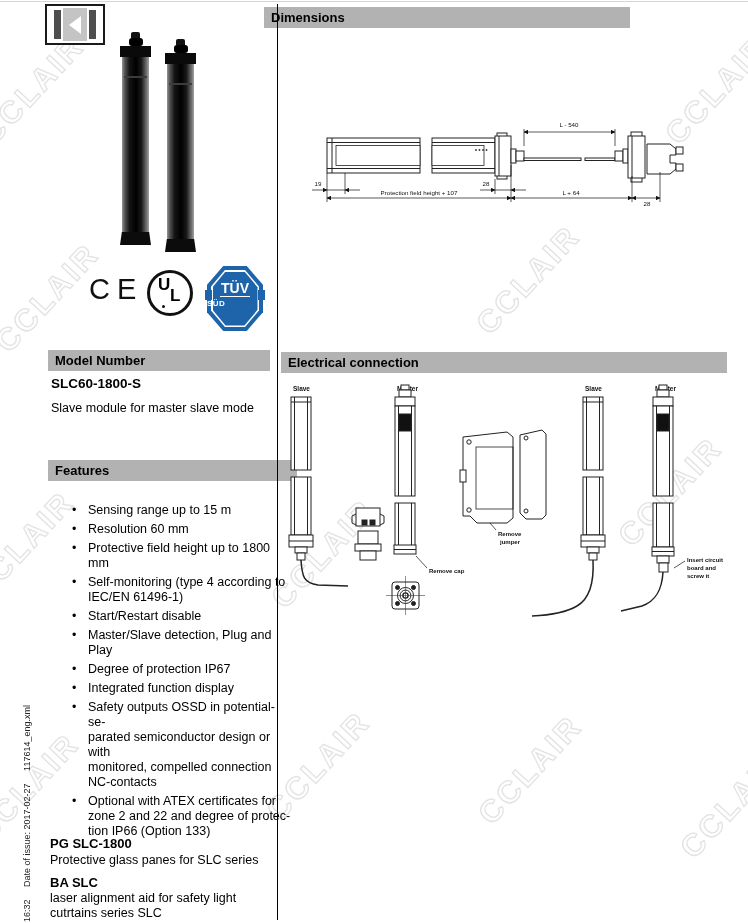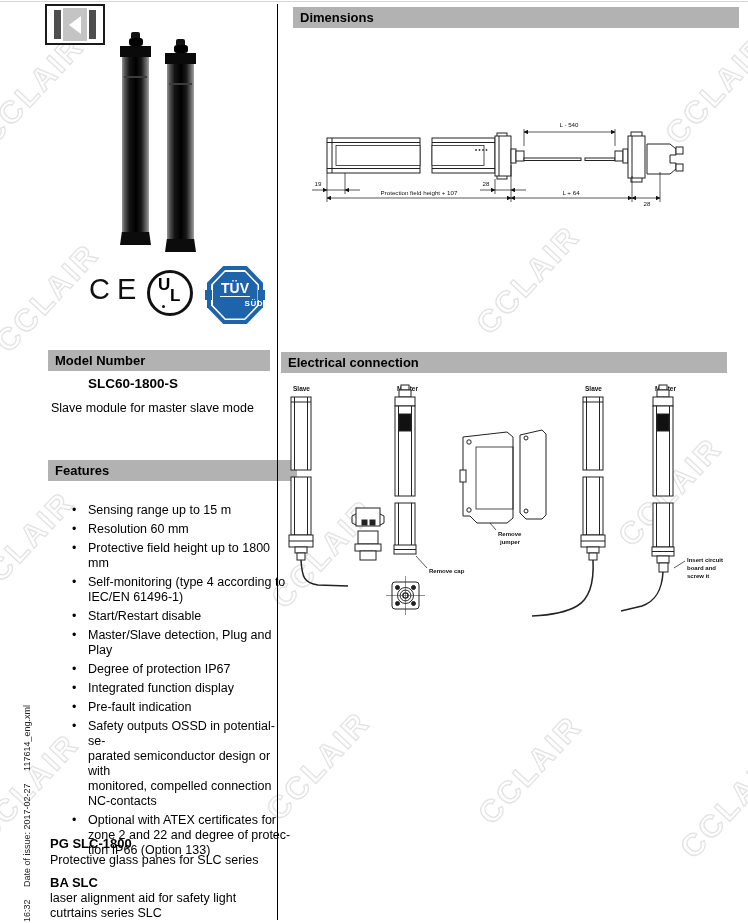--- a/index.html
+++ b/index.html
@@ -33,33 +33,33 @@
   .bar .body::before{content:"";position:absolute;left:2px;right:2px;top:19px;height:2px;background:#3c3c3c;}
   .bar .base{width:31px;height:13px;background:#0c0c0c;margin-left:-2px;
              clip-path:polygon(6% 0,94% 0,100% 100%,0 100%);}
   
   .ce{position:absolute;z-index:1;left:89px;top:273px;font-size:29px;letter-spacing:7px;color:#111;}
   .ulm{position:absolute;z-index:1;left:147px;top:270px;width:40px;height:40px;border:3px solid #111;
        border-radius:50%;}
   .ulm .u{position:absolute;left:8px;top:2px;font-weight:bold;font-size:17px;}
   .ulm .l{position:absolute;left:20px;top:13px;font-weight:bold;font-size:17px;}
   .ulm .dot{position:absolute;left:12px;bottom:5px;width:3px;height:3px;background:#111;border-radius:50%;}
-  .tuv{position:absolute;z-index:1;left:207px;top:266px;width:56px;height:58px;}
+  .tuv{position:absolute;z-index:1;left:207px;top:266px;width:56px;height:65px;}
   .oct{clip-path:polygon(29% 0,71% 0,100% 29%,100% 71%,71% 100%,29% 100%,0 71%,0 29%);}
   .tuv .o1{position:absolute;inset:0;background:#1e64ab;}
   .tuv .o2{position:absolute;inset:4px;background:#fff;}
   .tuv .o3{position:absolute;inset:5.5px;background:#1e64ab;}
   .tuv .tabL{position:absolute;left:-2px;top:24px;width:7px;height:10px;background:#1e64ab;}
   .tuv .tabR{position:absolute;right:-2px;top:24px;width:7px;height:10px;background:#1e64ab;}
   .tuv .t1{position:absolute;top:14px;left:0;right:0;text-align:center;color:#fff;font-weight:bold;font-size:14px;}
   .tuv .t1 span{border-bottom:1.5px solid #fff;padding:0 1px;}
-  .tuv .t2{position:absolute;top:33px;left:0;right:0;text-align:right;color:#fff;font-weight:bold;font-size:8px;
+  .tuv .t2{position:absolute;top:33px;left:0;right:0;text-align:left;color:#fff;font-weight:bold;font-size:8px;
            letter-spacing:.5px;}
   
-  .modelnum{position:absolute;z-index:1;left:51px;top:376px;font-weight:bold;font-size:13.5px;margin-left:37px;}
+  .modelnum{position:absolute;z-index:1;left:51px;top:376px;font-weight:bold;font-size:13.5px;}
   .modeldesc{position:absolute;z-index:1;left:51px;top:401px;font-size:12.5px;}
   .features-list{position:absolute;z-index:1;left:48px;top:487px;width:228px;margin:16px;padding:0;list-style:none;}
   .features-list li{position:relative;padding-left:24px;font-size:12.5px;line-height:15px;margin-bottom:4px;
                     white-space:pre-line;}
   .features-list li::before{content:"\2022";position:absolute;left:8px;}
   .accname{position:absolute;z-index:1;left:50px;font-weight:bold;font-size:13px;}
   .accdesc{position:absolute;z-index:1;left:50px;font-size:12.5px;line-height:15px;white-space:pre-line;}
   .divider{position:absolute;z-index:2;left:277px;top:4px;width:1px;height:916px;background:#000;}
   svg{position:absolute;z-index:1;font-family:"Liberation Sans","DejaVu Sans",sans-serif;}
   svg text{fill:#111;}
@@ -134,37 +134,36 @@
     <li>Sensing range up to 15 m</li>
     <li>Resolution 60 mm</li>
     <li>Protective field height up to 1800 mm</li>
     <li>Self-monitoring (type 4 according to
 IEC/EN 61496-1)</li>
     <li>Start/Restart disable</li>
     <li>Master/Slave detection, Plug and
 Play</li>
     <li>Degree of protection IP67</li>
     <li>Integrated function display</li>
-    <li>Pre-fault indication</li>
     <li>Safety outputs OSSD in potential-se-
 parated semiconductor design or with
 monitored, compelled connection
 NC-contacts</li>
     <li>Optional with ATEX certificates for
 zone 2 and 22 and degree of protec-
 tion IP66 (Option 133)</li>
   </ul>
 
   <div class="accname" style="top:836px">PG SLC-1800</div>
   <div class="accdesc" style="top:853px">Protective glass panes for SLC series</div>
   <div class="accname" style="top:875px">BA SLC</div>
   <div class="accdesc" style="top:891px">laser alignment aid for safety light
 cutrtains series SLC</div>
 
-  <div class="hbar" style="left:293px;top:7px;width:446px">Dimensions</div>
+  <div class="hbar" style="left:264px;top:7px;width:366px">Dimensions</div>
 
   <svg style="left:280px;top:108px" width="468" height="112" viewBox="0 0 468 112">
     <defs>
       <marker id="arw" viewBox="0 0 10 10" refX="9" refY="5" markerWidth="6.5" markerHeight="6.5" orient="auto-start-reverse">
           <path d="M0,0L10,5L0,10z" fill="#111"></path>
         </marker>
     </defs>
     <g stroke="#222" fill="#fff" stroke-width="1">
 
       <rect x="47" y="30" width="93" height="35"></rect>

